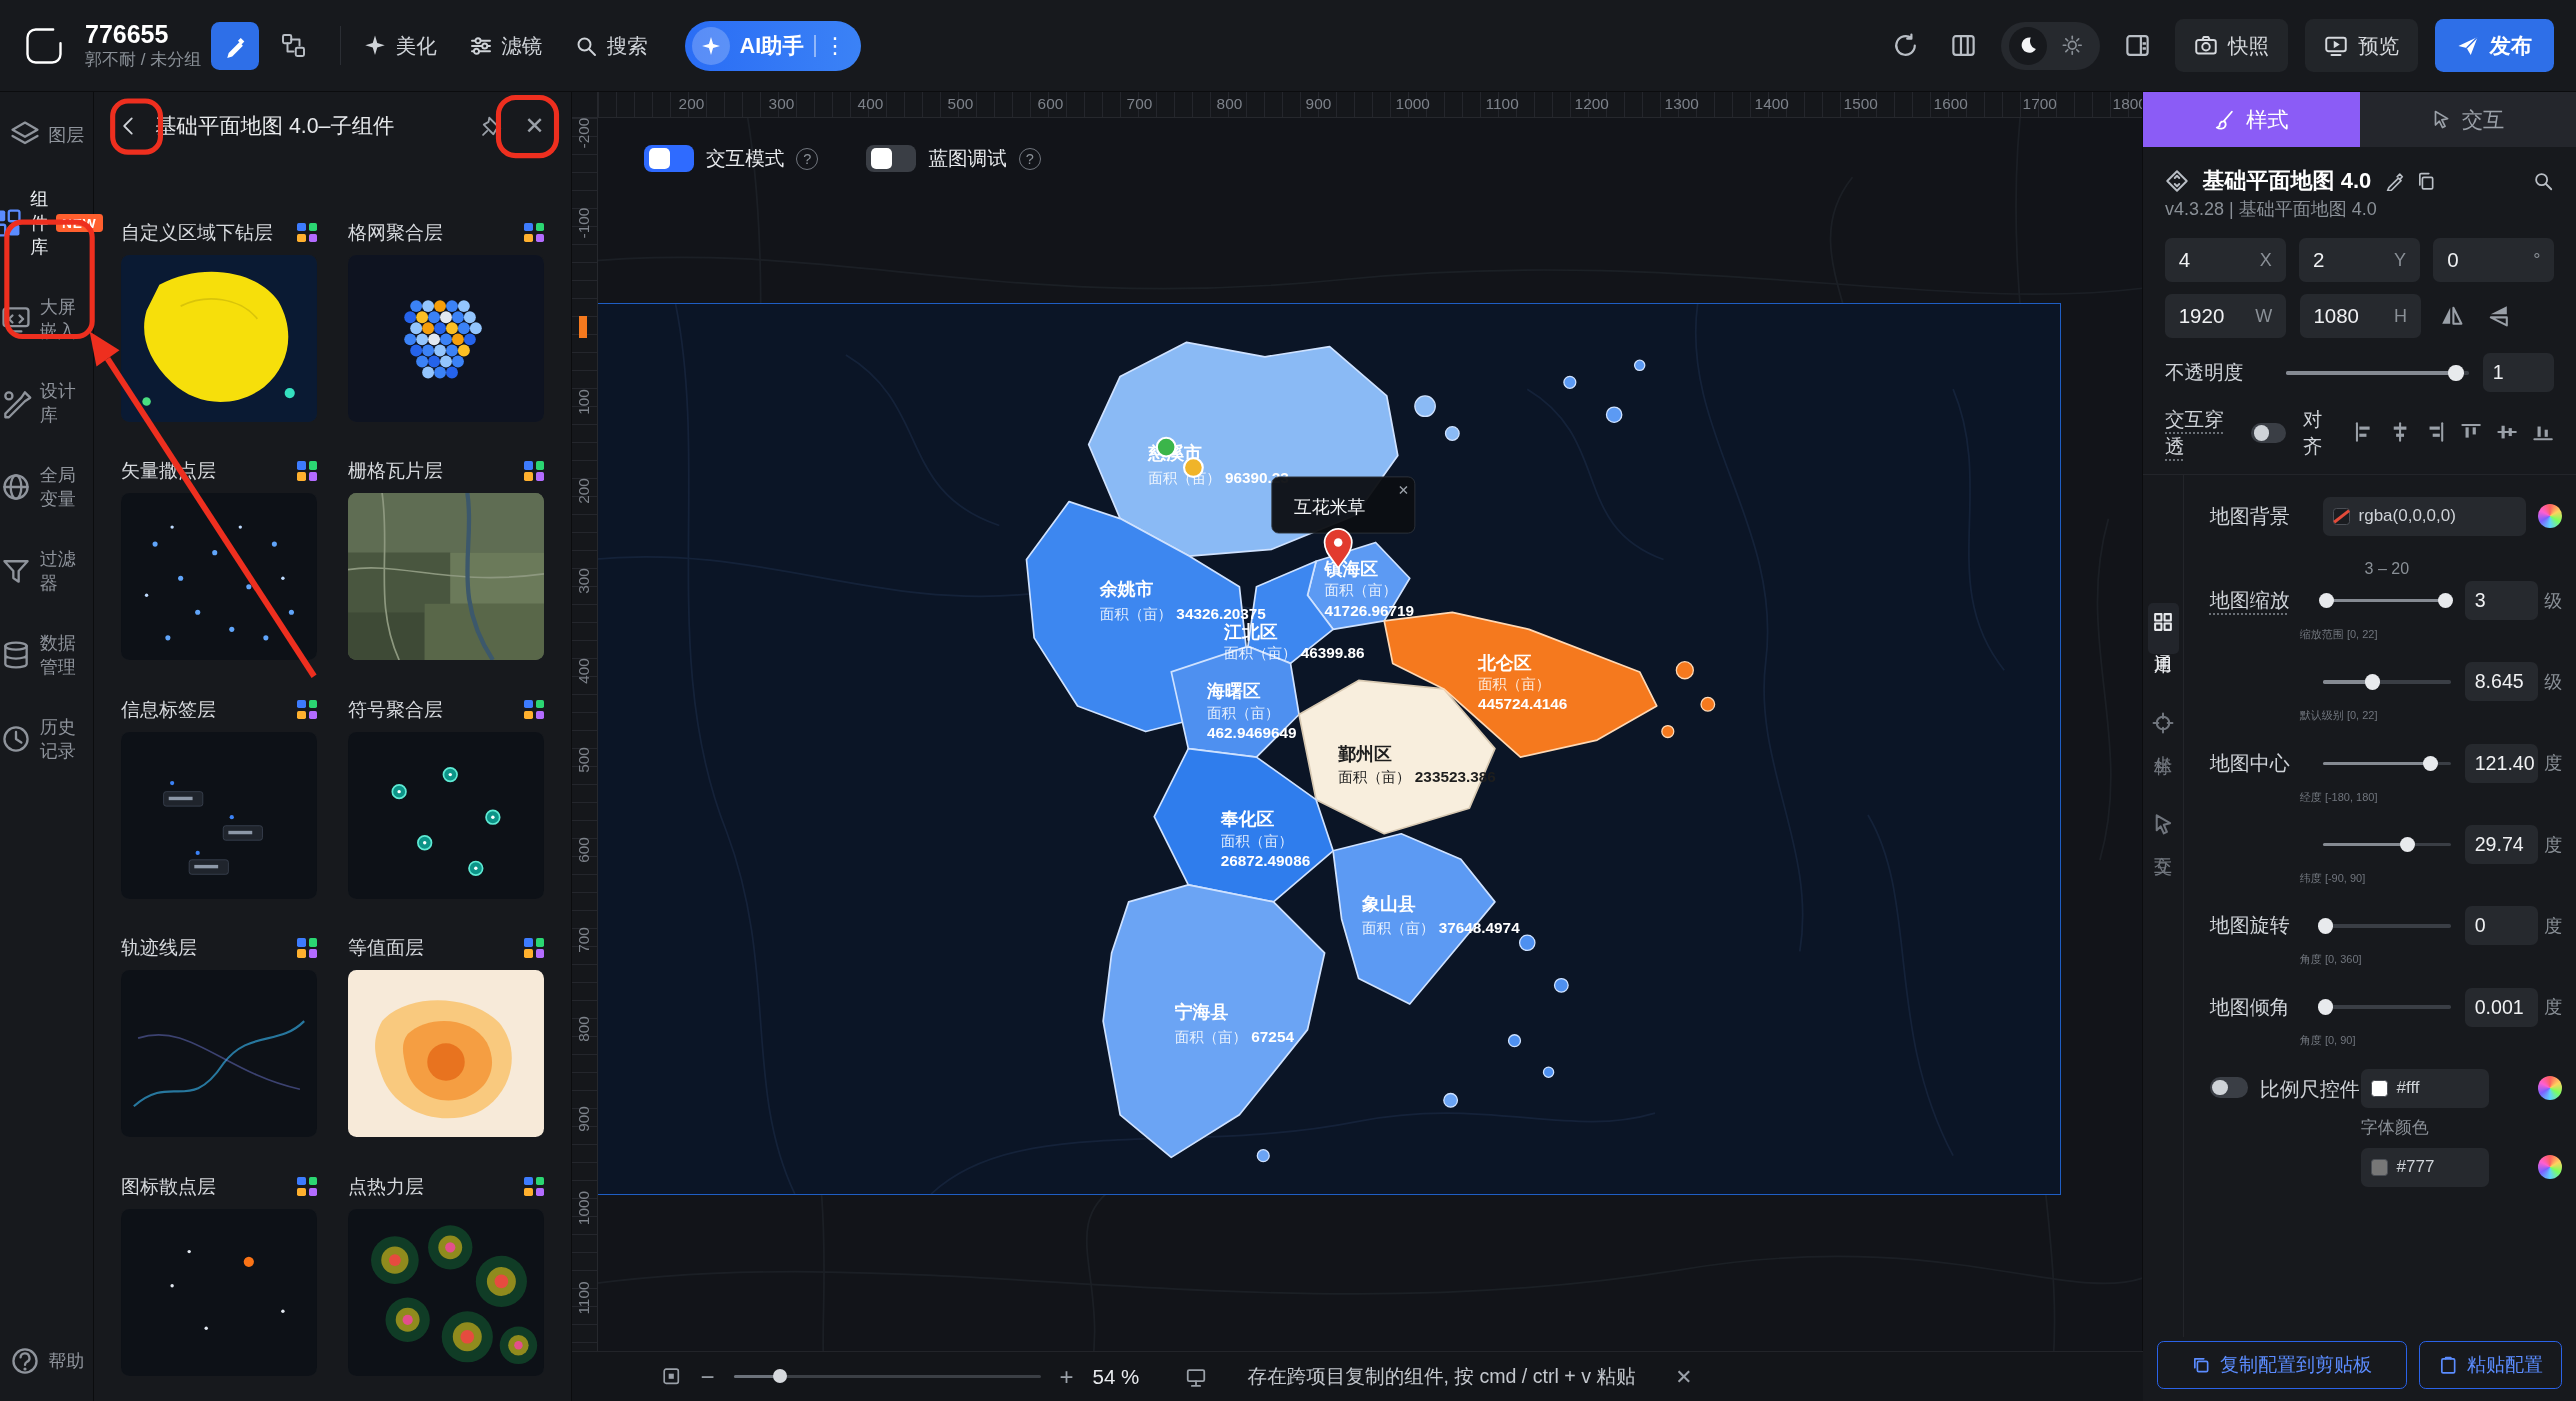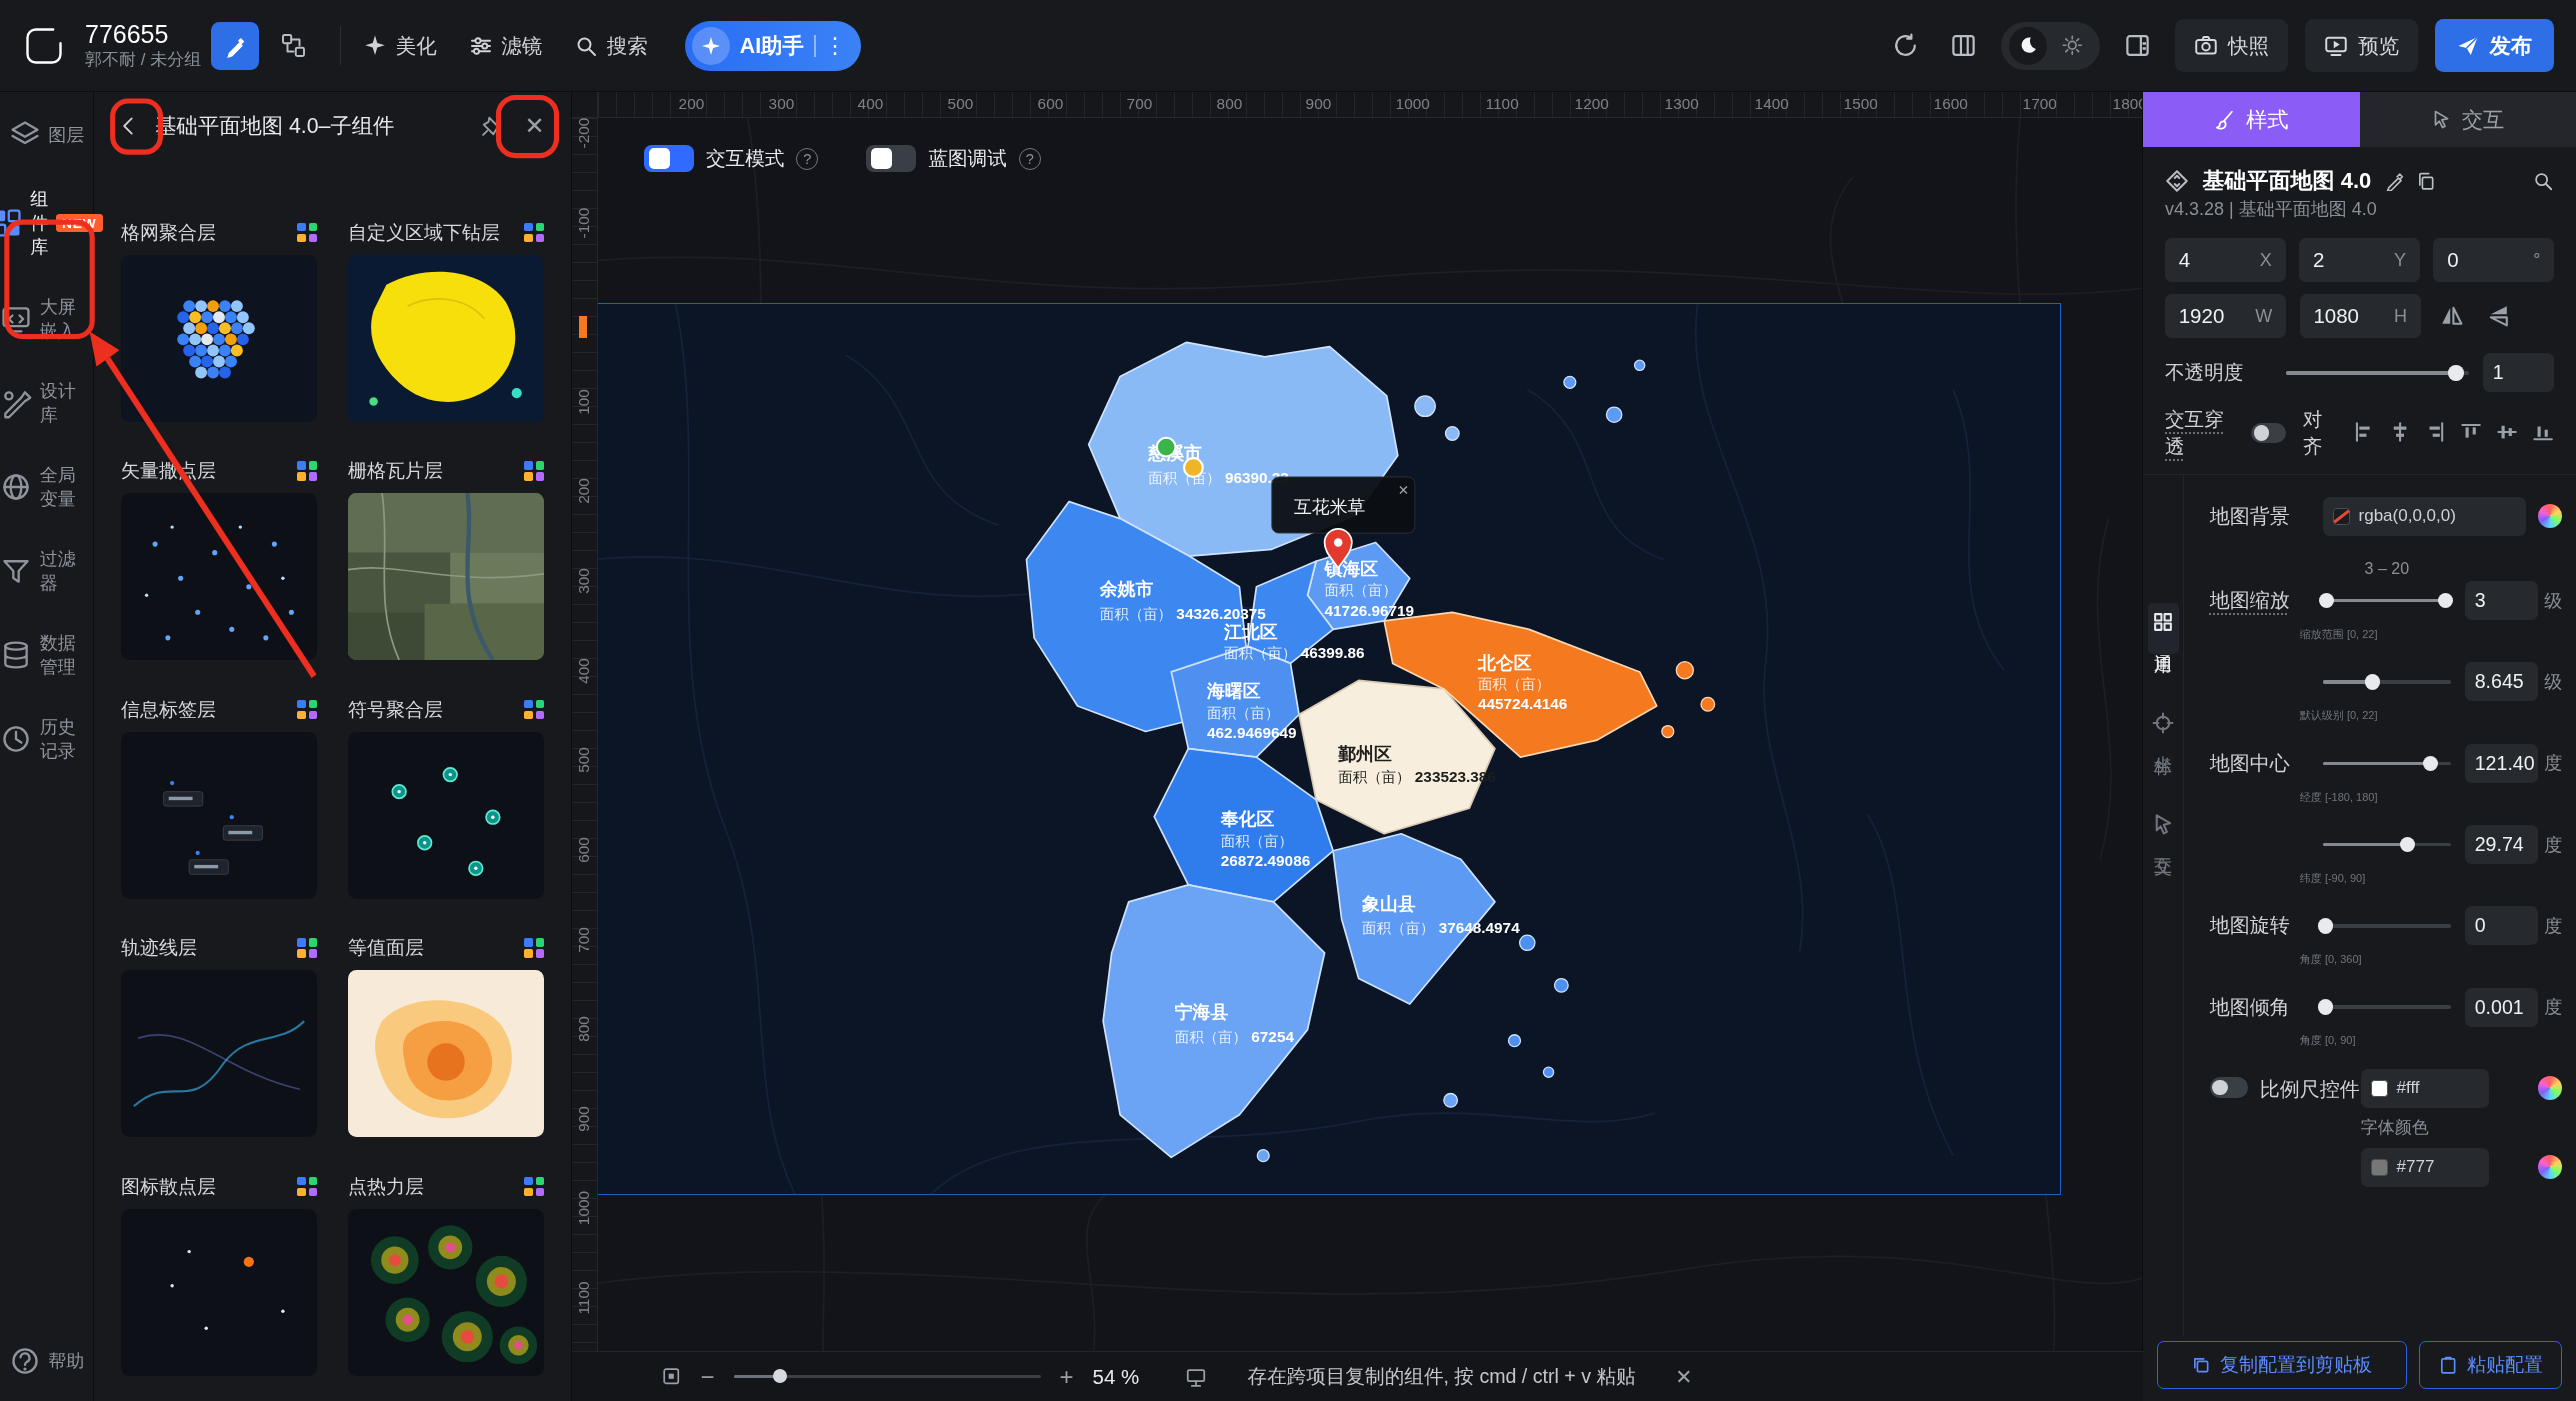--- a/index.html
+++ b/index.html
@@ -5,21 +5,21 @@
 *{margin:0;padding:0;box-sizing:border-box}
 html,body{background:#0b0c0e}
 #app{position:relative;width:2576px;height:1402px;background:#17191d;overflow:hidden;
  font-family:"Liberation Sans","DejaVu Sans",sans-serif;color:#e8eaed;font-size:19.6px}
 svg{display:block}
 .ic{stroke:currentColor;stroke-width:2.6;fill:none;stroke-linecap:round;stroke-linejoin:round}
 
 
 #topbar{position:absolute;left:0;top:0;width:2576px;height:92px;background:#17191d;border-bottom:1.7px solid #0b0c0e;display:flex;align-items:center;padding:0 22px;z-index:10}
 .tb-title{margin-left:19px}
-.tb-title .t1{font-size:25px;font-weight:normal;color:#fff;line-height:29px}
+.tb-title .t1{font-size:25px;font-weight:bold;color:#fff;line-height:29px}
 .tb-title .t2{font-size:17px;color:#8a9097;line-height:22px}
 .tool-btn{width:48px;height:48px;border-radius:8.5px;display:flex;align-items:center;justify-content:center;color:#b9bec5;margin-left:10.2px}
 .tool-btn.active{background:#2e6fe8;color:#fff}
 .tb-sep{width:1.7px;height:39px;background:#2b2e34;margin:0 22px}
 .txt-btn{display:flex;align-items:center;gap:8.5px;color:#cfd3d8;font-size:20.5px;margin-right:32px}
 .ai-pill{display:flex;align-items:center;height:50px;border-radius:25px;background:linear-gradient(90deg,#2a6df5,#3b82f6);padding:0 13.7px 0 6.8px;margin-left:5.1px}
 .ai-badge{width:38px;height:38px;border-radius:50%;background:rgba(255,255,255,.22);display:flex;align-items:center;justify-content:center;color:#fff}
 .ai-pill .lbl{color:#fff;font-weight:bold;font-size:21.3px;margin:0 10.2px}
 .ai-div{width:1.7px;height:22px;background:rgba(255,255,255,.45);margin-right:8.5px}
 .ai-dots{color:#fff;font-size:22px;letter-spacing:0.9px}
@@ -381,20 +381,41 @@
           <svg width="22" height="22" viewBox="0 0 32 32">
             <path class="ic" d="M12 4 l16 16 -6 1 -4 7 -14 -14 7 -4 z M9 23 l-6 6"></path>
           </svg>
         </span>
       <span class="comp-close">✕</span>
     </div>
     <div class="comp-grid">
 
       <div class="card">
         <div class="hd">
+            <span class="lab">自定义区域下钻层</span>
+            <span class="mini-grid">
+              <i></i>
+              <i></i>
+              <i></i>
+              <i></i>
+            </span>
+          </div>
+        <div class="thumb">
+            <svg viewBox="0 0 230 196">
+              <rect width="230" height="196" fill="#0a1a33"></rect>
+          <path d="M45 35 C95 8 160 18 185 55 C205 90 198 130 168 155 C135 180 90 178 60 150 C30 122 22 92 30 65 Z" fill="#f6df0b"></path>
+          <path d="M70 60 C100 45 140 50 160 75" stroke="#d9c40a" stroke-width="2" fill="none"></path>
+          <circle cx="198" cy="162" r="6" fill="#35e0c0"></circle>
+              <circle cx="30" cy="172" r="5" fill="#4ade80"></circle>
+            </svg>
+          </div>
+      </div>
+
+      <div class="card">
+        <div class="hd">
             <span class="lab">格网聚合层</span>
             <span class="mini-grid">
               <i></i>
               <i></i>
               <i></i>
               <i></i>
             </span>
           </div>
         <div class="thumb">
             <svg viewBox="0 0 230 196">
@@ -435,41 +456,20 @@
                 <circle cx="94" cy="138" r="7" fill="#93c5fd"></circle>
                 <circle cx="108" cy="138" r="7" fill="#3b82f6"></circle>
                 <circle cx="122" cy="138" r="7" fill="#2563eb"></circle>
               </g>
             </svg>
           </div>
       </div>
 
       <div class="card">
         <div class="hd">
-            <span class="lab">自定义区域下钻层</span>
-            <span class="mini-grid">
-              <i></i>
-              <i></i>
-              <i></i>
-              <i></i>
-            </span>
-          </div>
-        <div class="thumb">
-            <svg viewBox="0 0 230 196">
-              <rect width="230" height="196" fill="#0a1a33"></rect>
-          <path d="M45 35 C95 8 160 18 185 55 C205 90 198 130 168 155 C135 180 90 178 60 150 C30 122 22 92 30 65 Z" fill="#f6df0b"></path>
-          <path d="M70 60 C100 45 140 50 160 75" stroke="#d9c40a" stroke-width="2" fill="none"></path>
-          <circle cx="198" cy="162" r="6" fill="#35e0c0"></circle>
-              <circle cx="30" cy="172" r="5" fill="#4ade80"></circle>
-            </svg>
-          </div>
-      </div>
-
-      <div class="card">
-        <div class="hd">
             <span class="lab">矢量撒点层</span>
             <span class="mini-grid">
               <i></i>
               <i></i>
               <i></i>
               <i></i>
             </span>
           </div>
         <div class="thumb">
             <svg viewBox="0 0 230 196">

